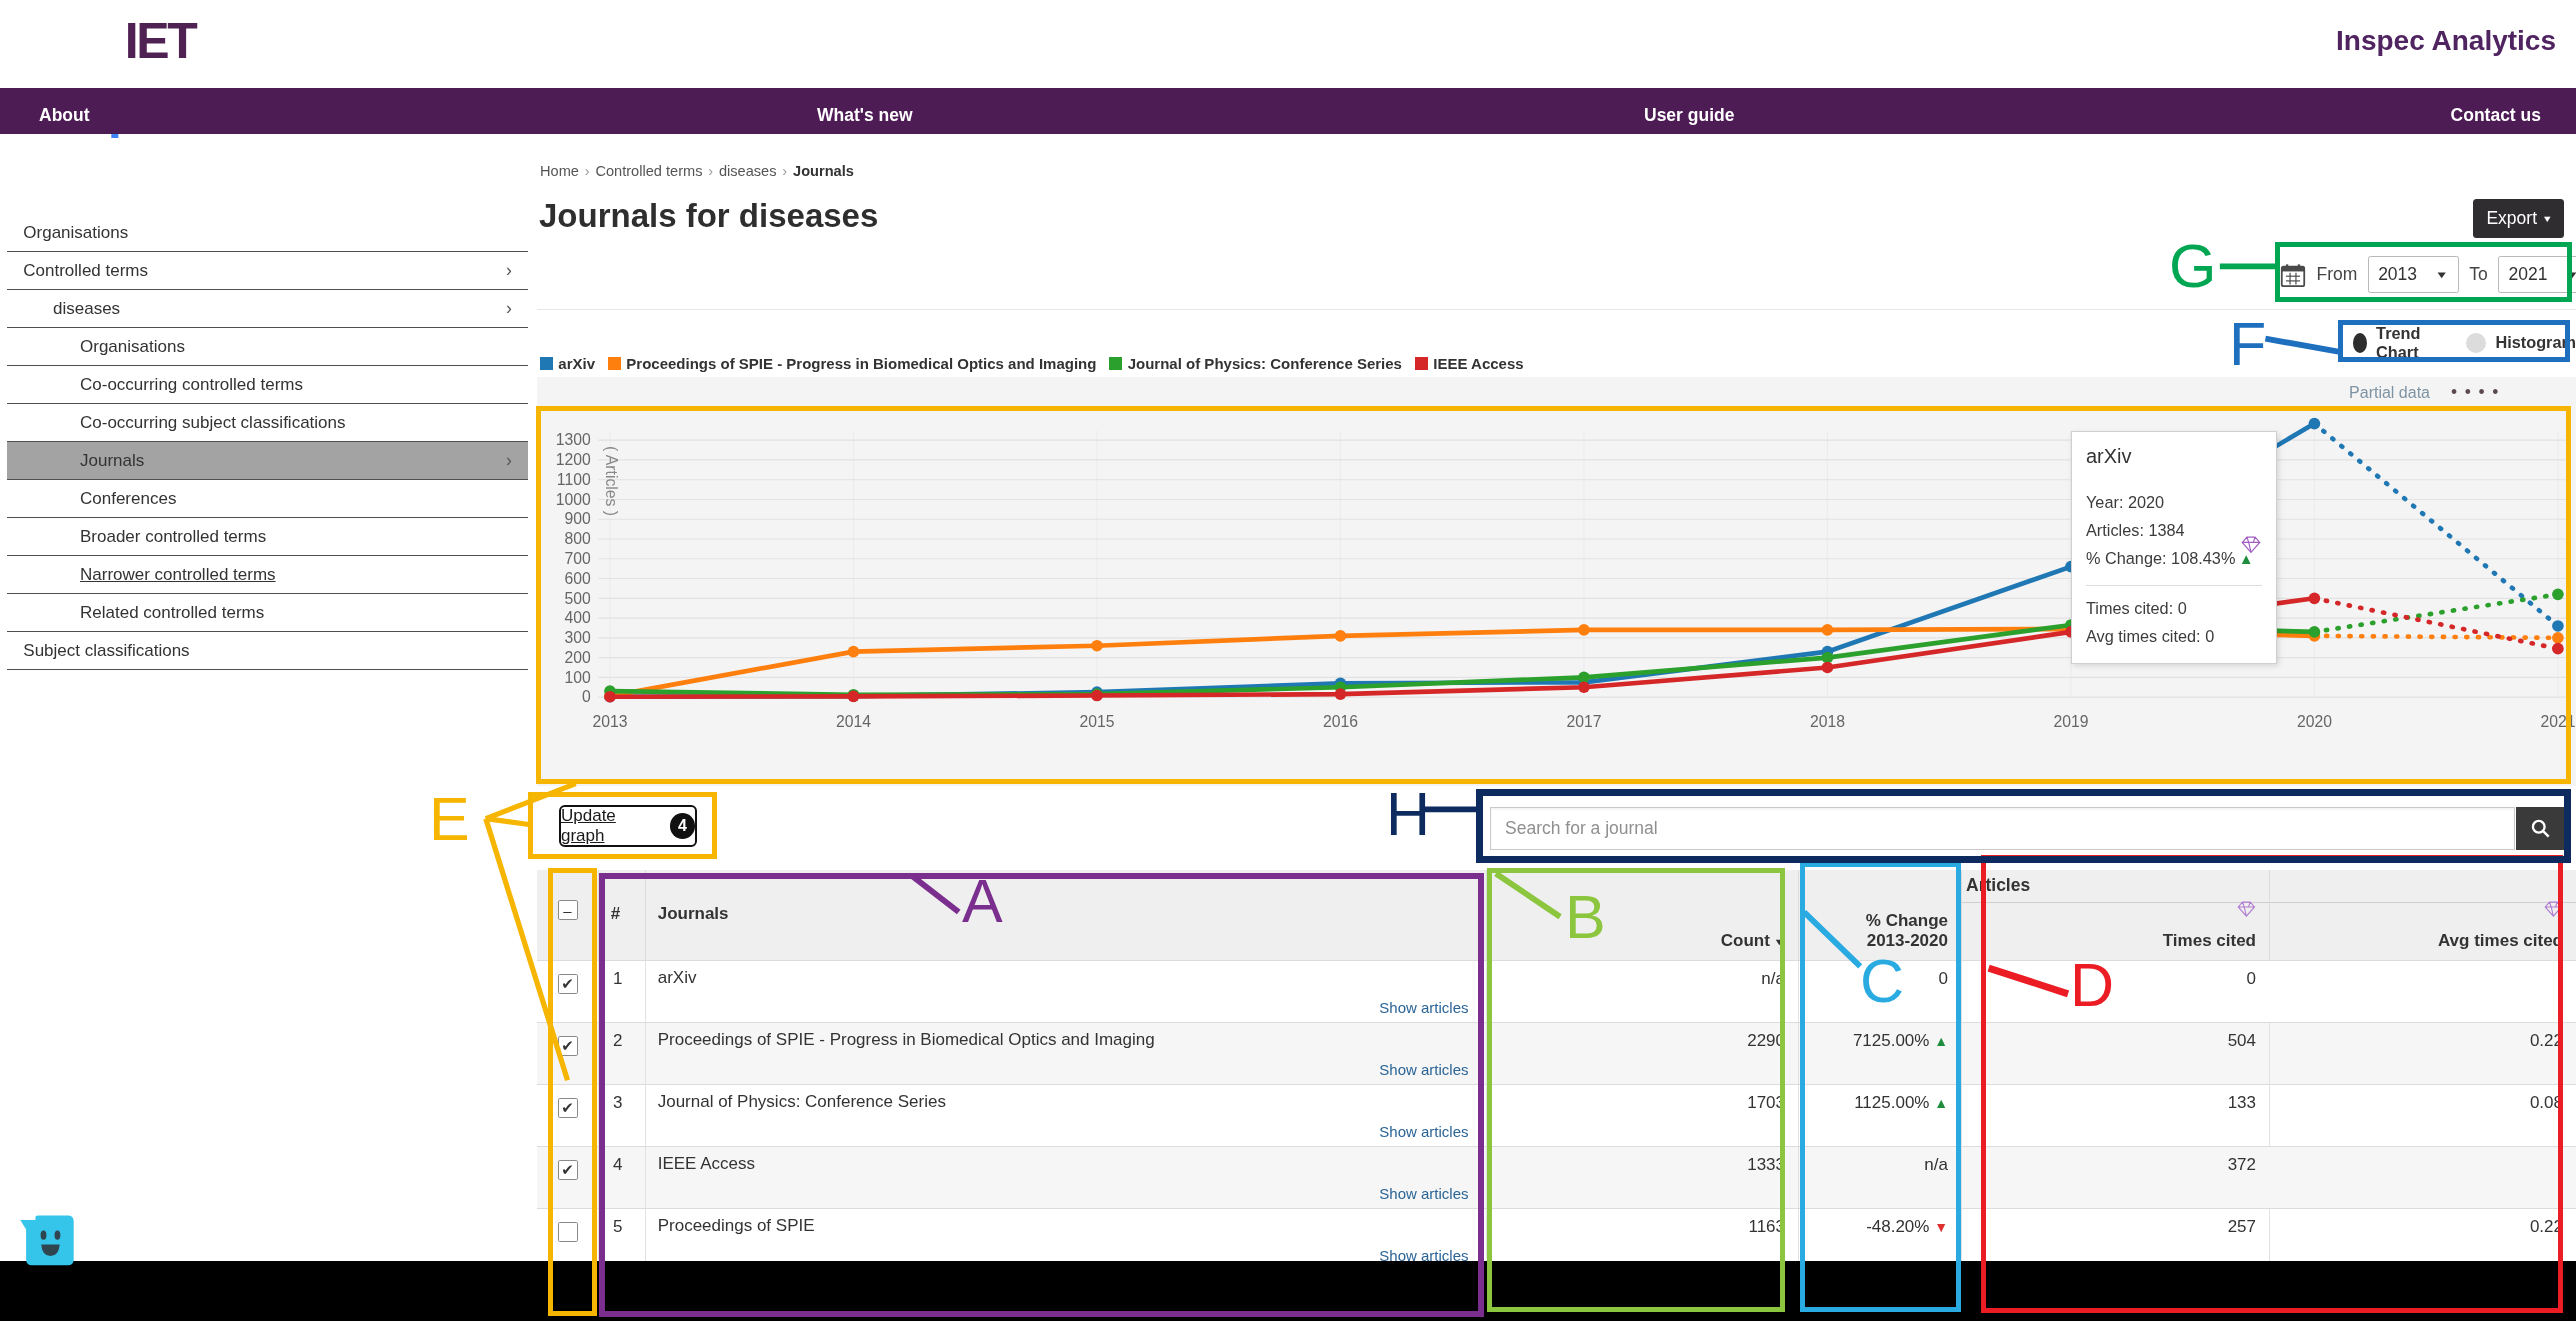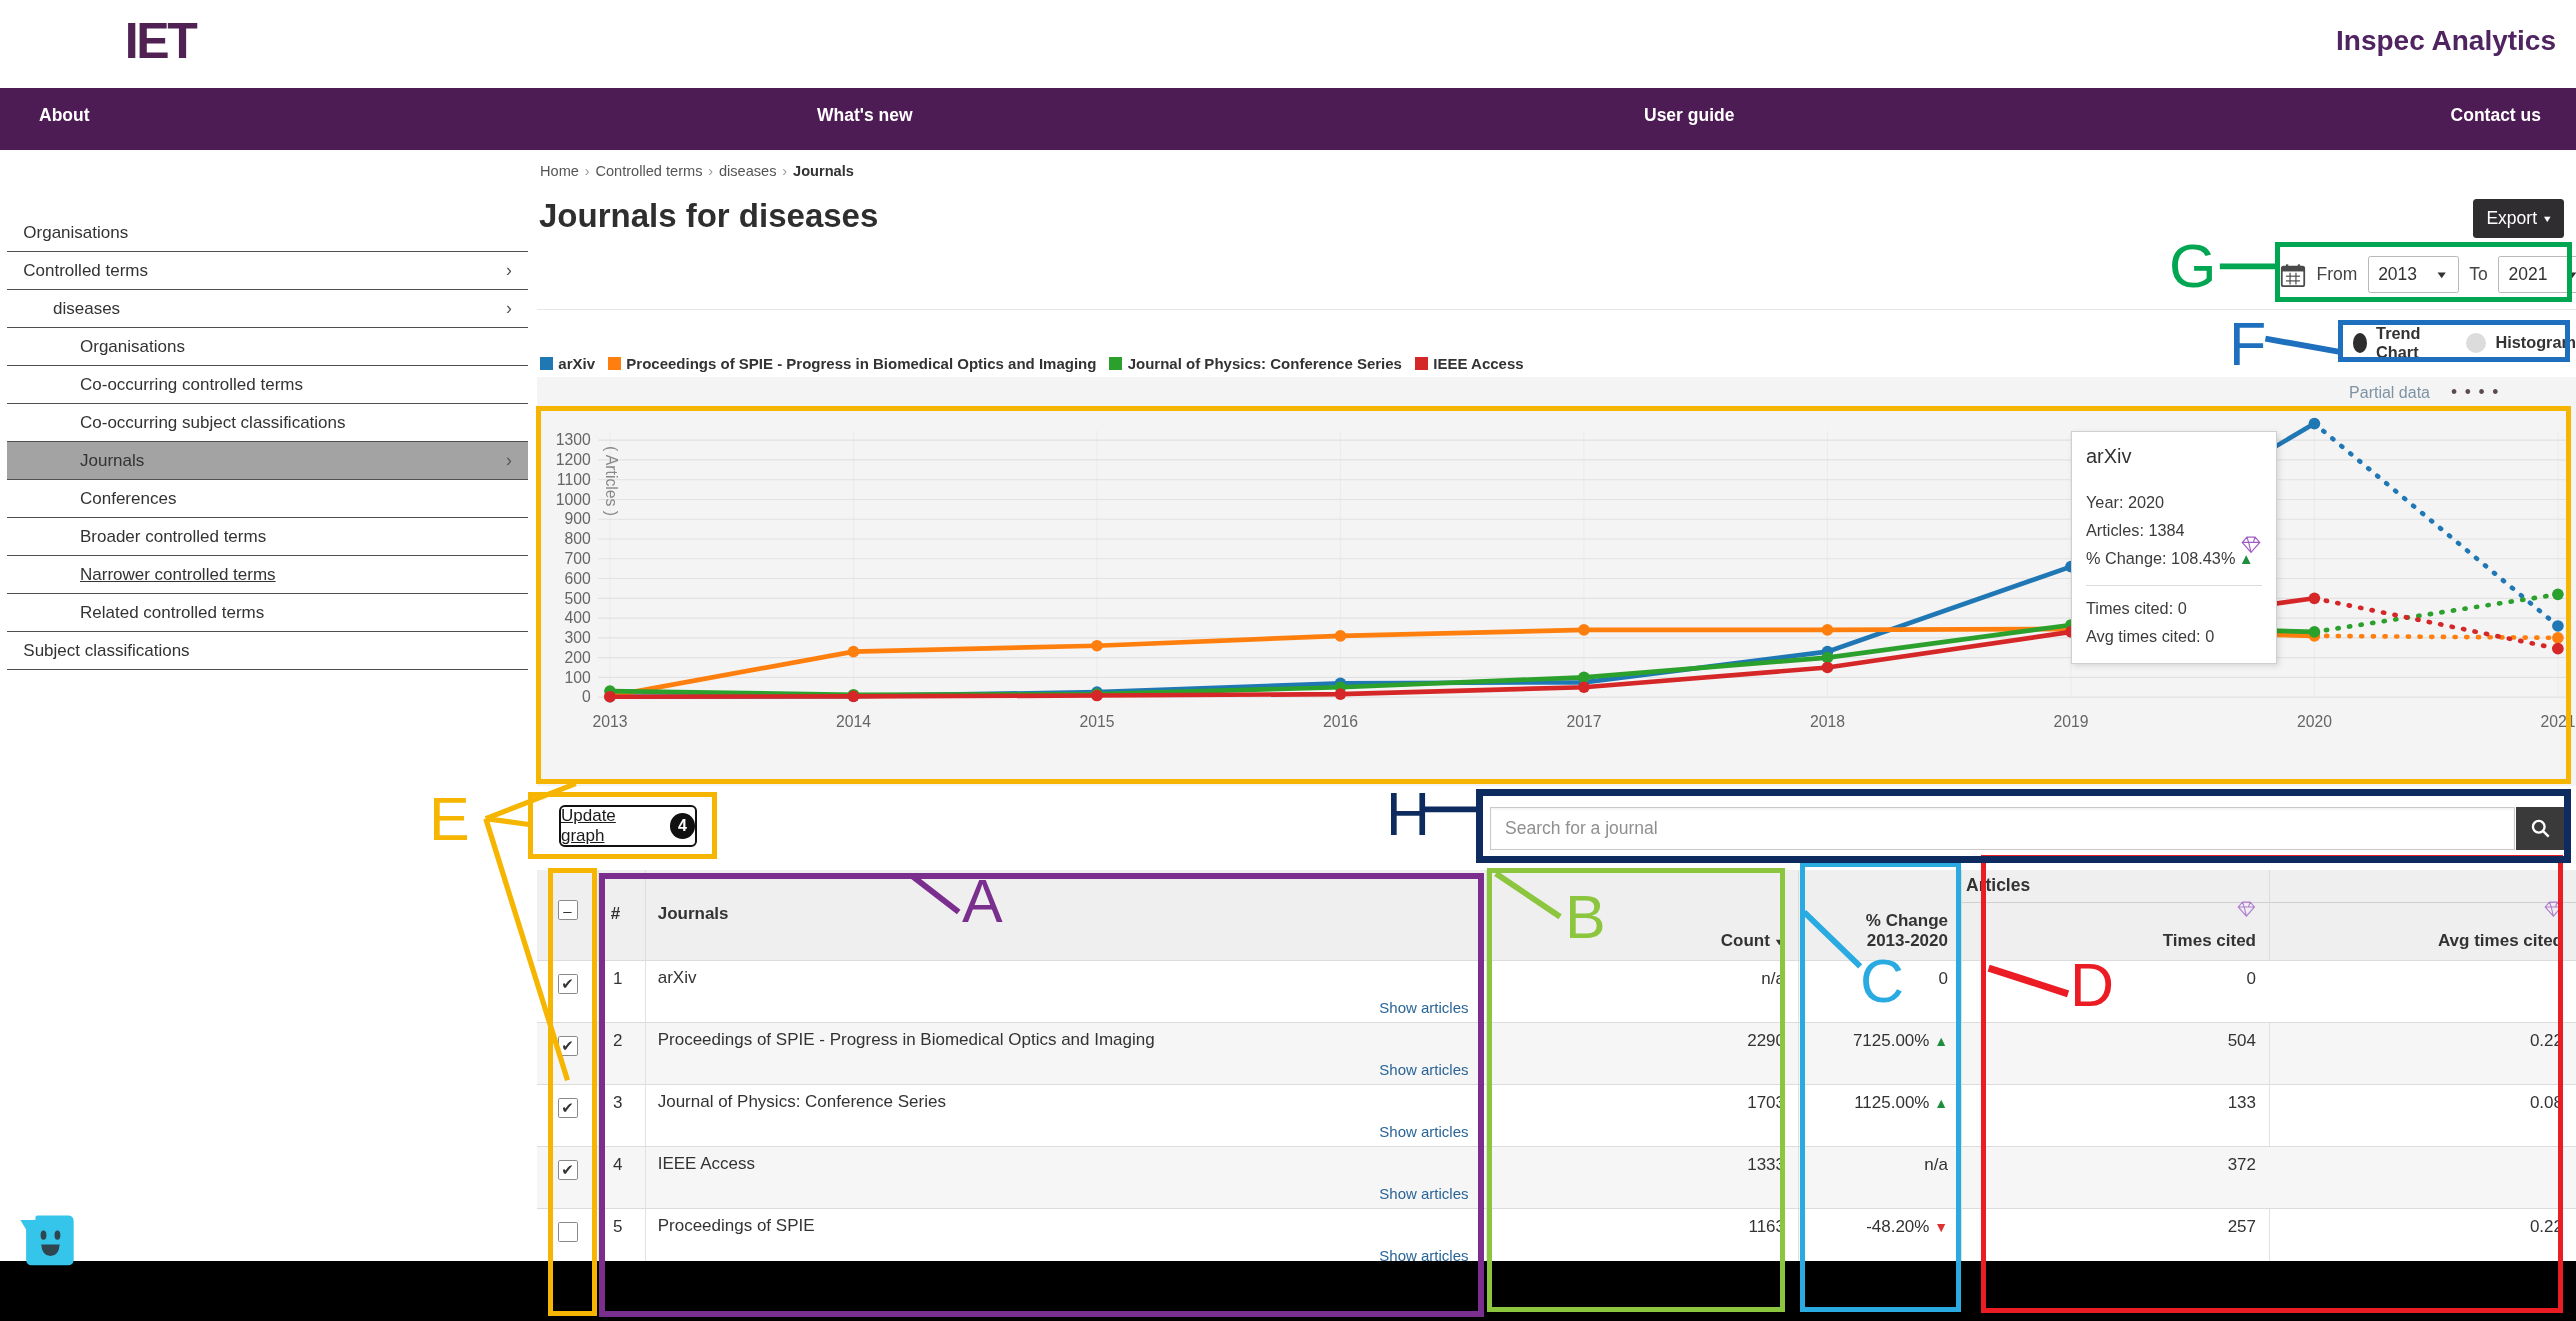--- a/index.html
+++ b/index.html
@@ -7,21 +7,21 @@
         font-family:"Liberation Sans",sans-serif;color:#333;}
 
   
   .hdr{position:absolute;left:0;top:0;width:2576px;height:88px;background:#fff;}
   .logo{position:absolute;left:34px;top:11.7px;display:flex;align-items:flex-end;gap:10.5px;flex-direction:column;}
   .logo-iet{font-size:50px;font-weight:800;letter-spacing:-2.3px;color:#502254;}
   .logo-inspec{font-size:51px;font-weight:600;color:#3b82f6;}
   .app-title{position:absolute;right:20px;top:24.5px;font-size:28px;font-weight:700;color:#4f2460;}
 
   
-  .nav{position:absolute;left:0;top:88px;width:2576px;height:62px;background:#4e1c55;}
+  .nav{position:absolute;left:0;top:88px;width:2576px;height:46px;background:#4e1c55;}
   .nav-item{position:absolute;top:0;height:54px;display:flex;align-items:center;
             color:#fff;font-size:17.5px;font-weight:700;cursor:pointer;}
   .nav-about{left:39px;} .nav-whatsnew{left:817px;} .nav-userguide{left:1644px;} .nav-contact{right:35px;}
 
   
   .crumbs{position:absolute;left:540px;top:163px;font-size:14.6px;color:#555;}
   .crumbs .sep{margin:0 5.8px;color:#999;}
   .crumbs .crumb{cursor:pointer;}
   .crumbs .crumb.last{font-weight:700;color:#333;cursor:default;}
   .page-title{position:absolute;left:539px;top:197px;font-size:33px;font-weight:700;color:#2e2e2e;}

